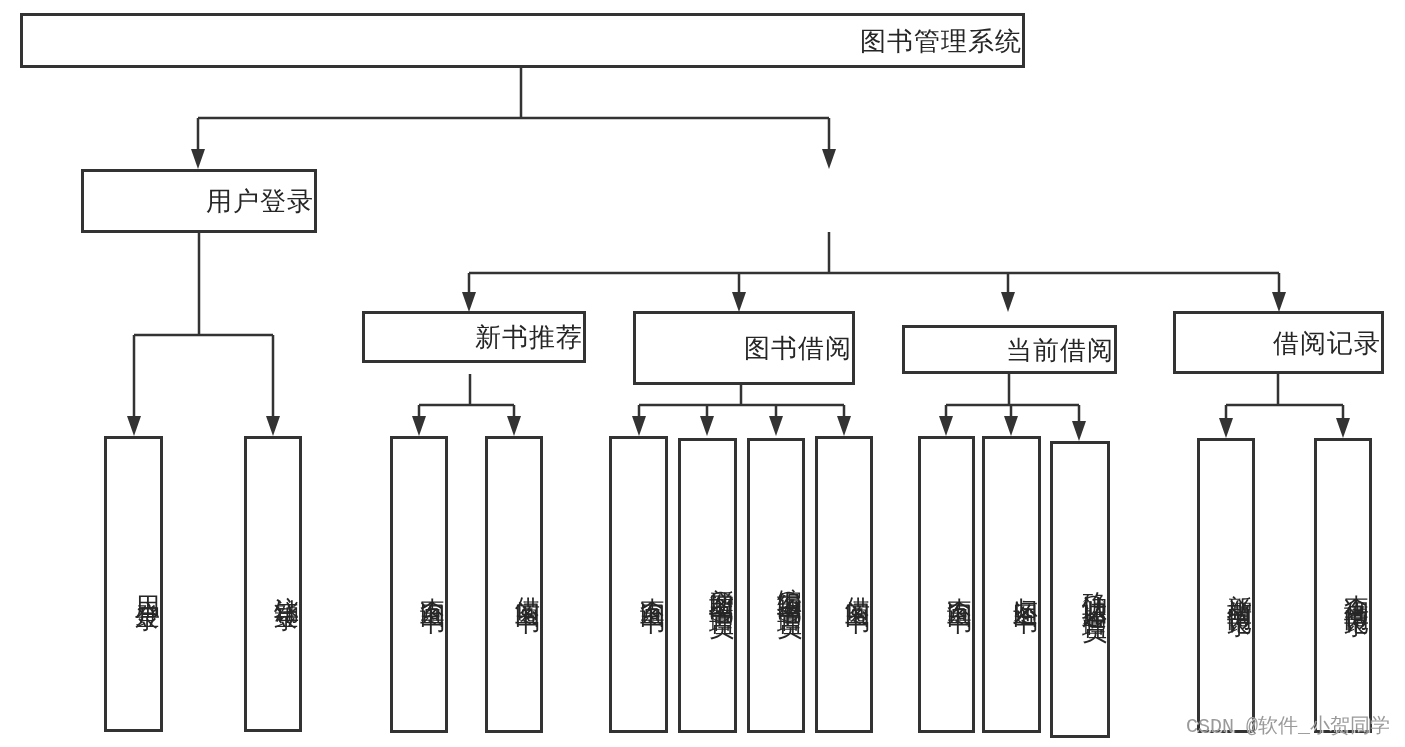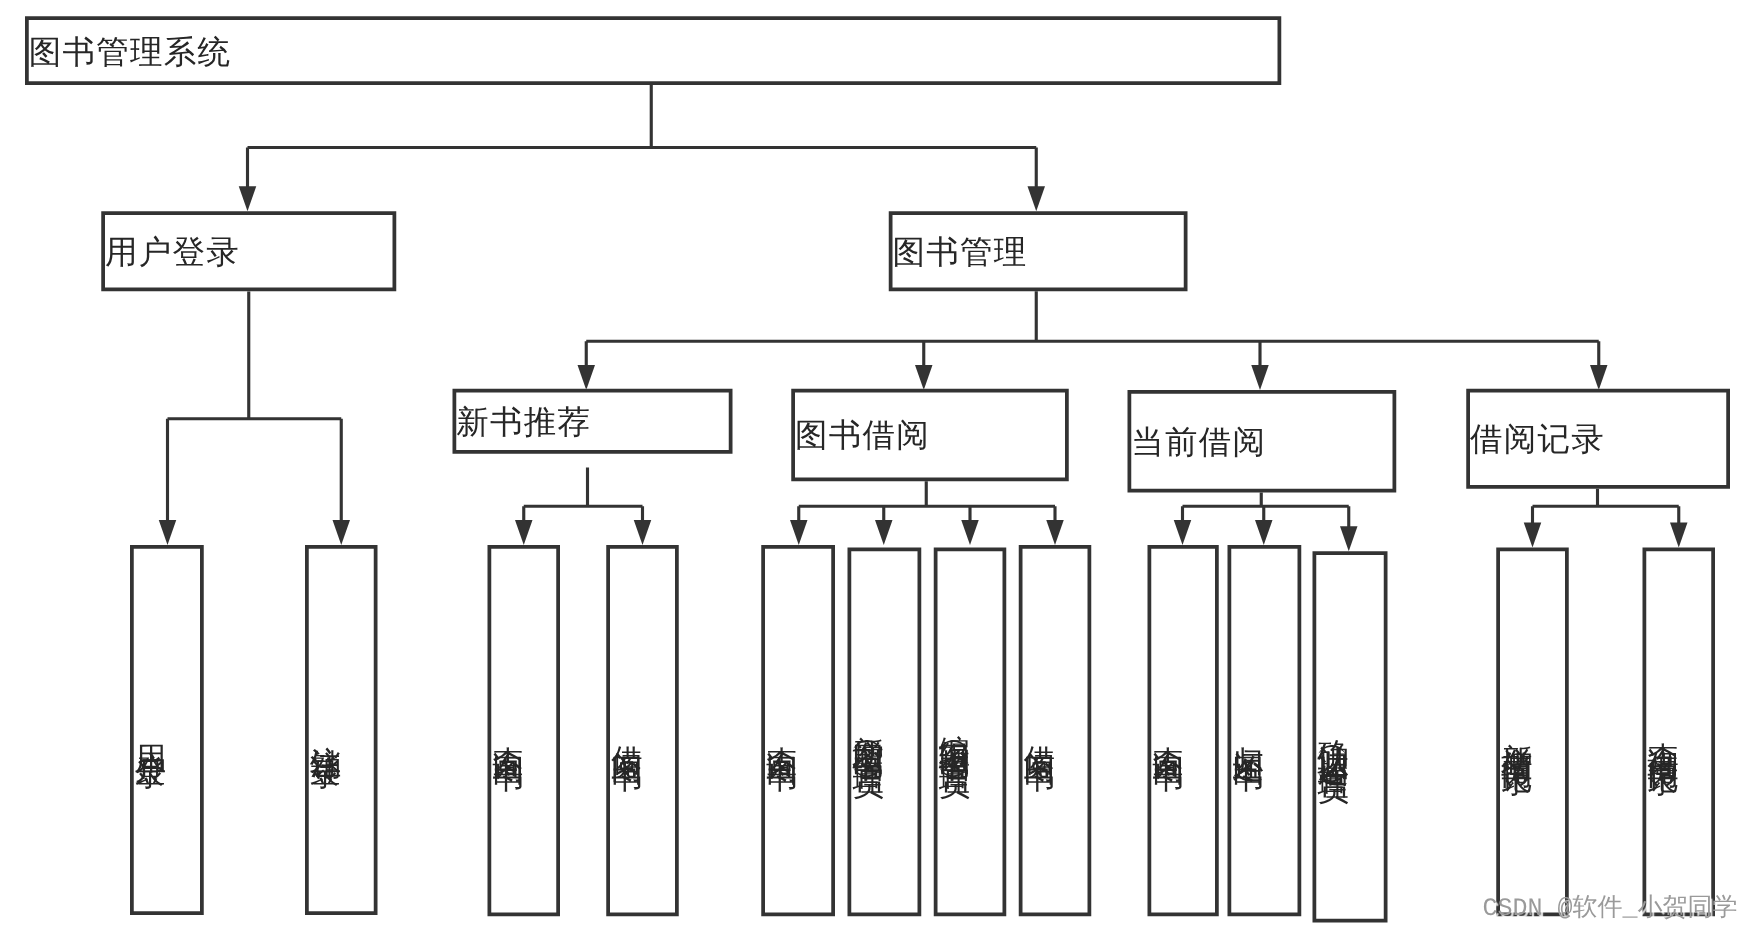--- a/index.html
+++ b/index.html
@@ -16,21 +16,21 @@
     left: 0; top: 0;
     width: 1405px; height: 747px;
   }
   .node {
     position: absolute;
     box-sizing: border-box;
     border: 3px solid #333333;
     background: #ffffff;
     display: flex;
     align-items: center;
-    justify-content: flex-start;
+    justify-content: flex-end;
     color: #262626;
     font-size: 26px;
     letter-spacing: 1px;
     text-align: center;
     line-height: 1;
     z-index: 2;
   }
   .node.v span {
     writing-mode: vertical-rl;
     text-orientation: mixed;
@@ -94,34 +94,31 @@
     </g>
   </svg>
 
   <div class="node" style="left:20px;top:13px;width:1005px;height:55px">
     <span>图书管理系统</span>
   </div>
 
   <div class="node" style="left:81px;top:169px;width:236px;height:64px">
     <span>用户登录</span>
   </div>
-  <div class="node" style="left:711px;top:169px;width:239px;height:64px">
-    <span>图书管理</span>
-  </div>
 
   <div class="node" style="left:362px;top:311px;width:224px;height:52px">
     <span>新书推荐</span>
   </div>
   <div class="node" style="left:633px;top:311px;width:222px;height:74px">
     <span>图书借阅</span>
   </div>
-  <div class="node" style="left:902px;top:312px;width:215px;height:82px">
+  <div class="node" style="left:902px;top:325px;width:215px;height:49px">
     <span>当前借阅</span>
   </div>
-  <div class="node" style="left:1173px;top:311px;width:211px;height:80px">
+  <div class="node" style="left:1173px;top:311px;width:211px;height:63px">
     <span>借阅记录</span>
   </div>
 
   <div class="node v" style="left:104px;top:436px;width:59px;height:296px">
     <span>用户登录</span>
   </div>
   <div class="node v" style="left:244px;top:436px;width:58px;height:296px">
     <span>注销登录</span>
   </div>
 

